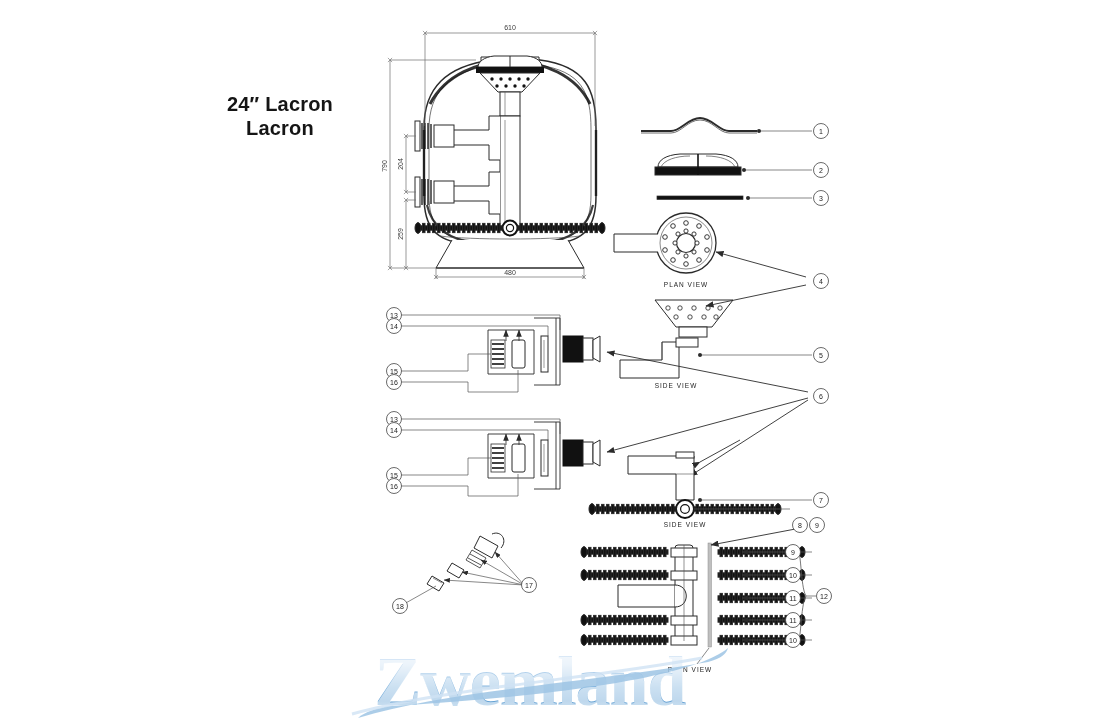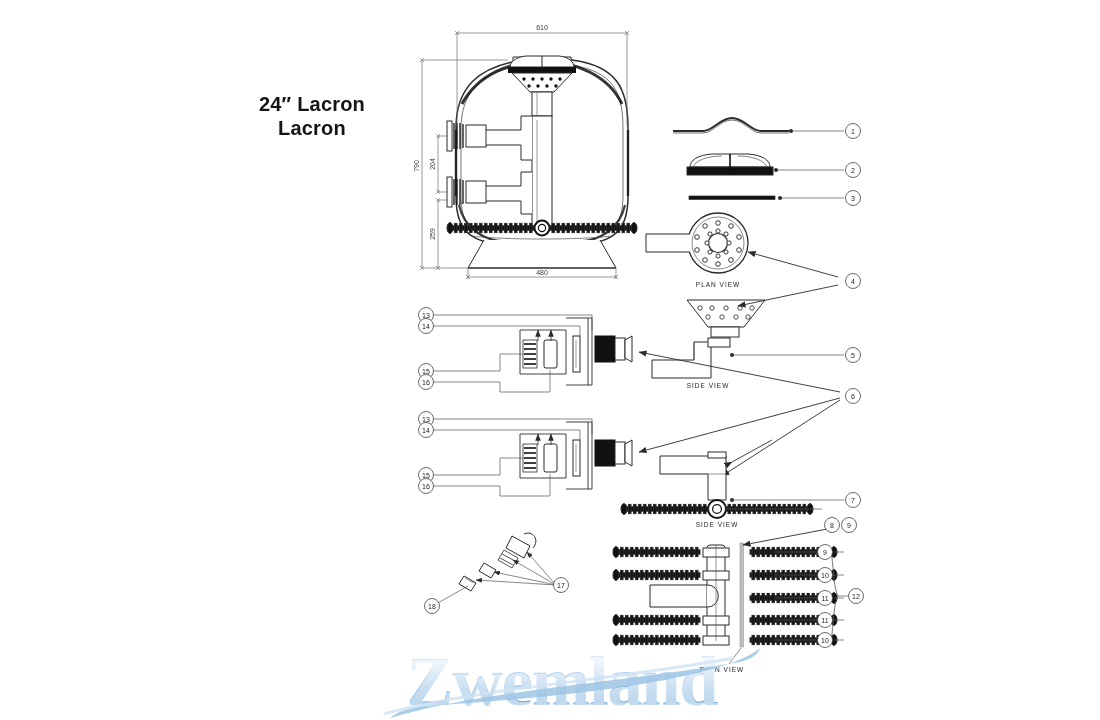--- a/index.html
+++ b/index.html
@@ -2,21 +2,21 @@
 <html><head>
 <meta charset="utf-8">
 <title>24" Lacron Filter — Parts Diagram</title>
 <style>
   html,body{margin:0;padding:0;background:#ffffff;}
   body{
     width:1100px;height:720px;position:relative;overflow:hidden;
     font-family:"Liberation Sans", sans-serif;
     color:#1a1a1a;
   }
-  #sheet{position:absolute;inset:0;margin-left:32px;}
+  #sheet{position:absolute;inset:0;}
   svg.layer{position:absolute;left:0;top:0;width:1100px;height:720px;}
 
   .ttl{
     position:absolute;
     font-family:"Liberation Sans", sans-serif;
     font-weight:bold;
     color:#151515;
     letter-spacing:0.2px;
     line-height:1.22;
     text-align:center;

